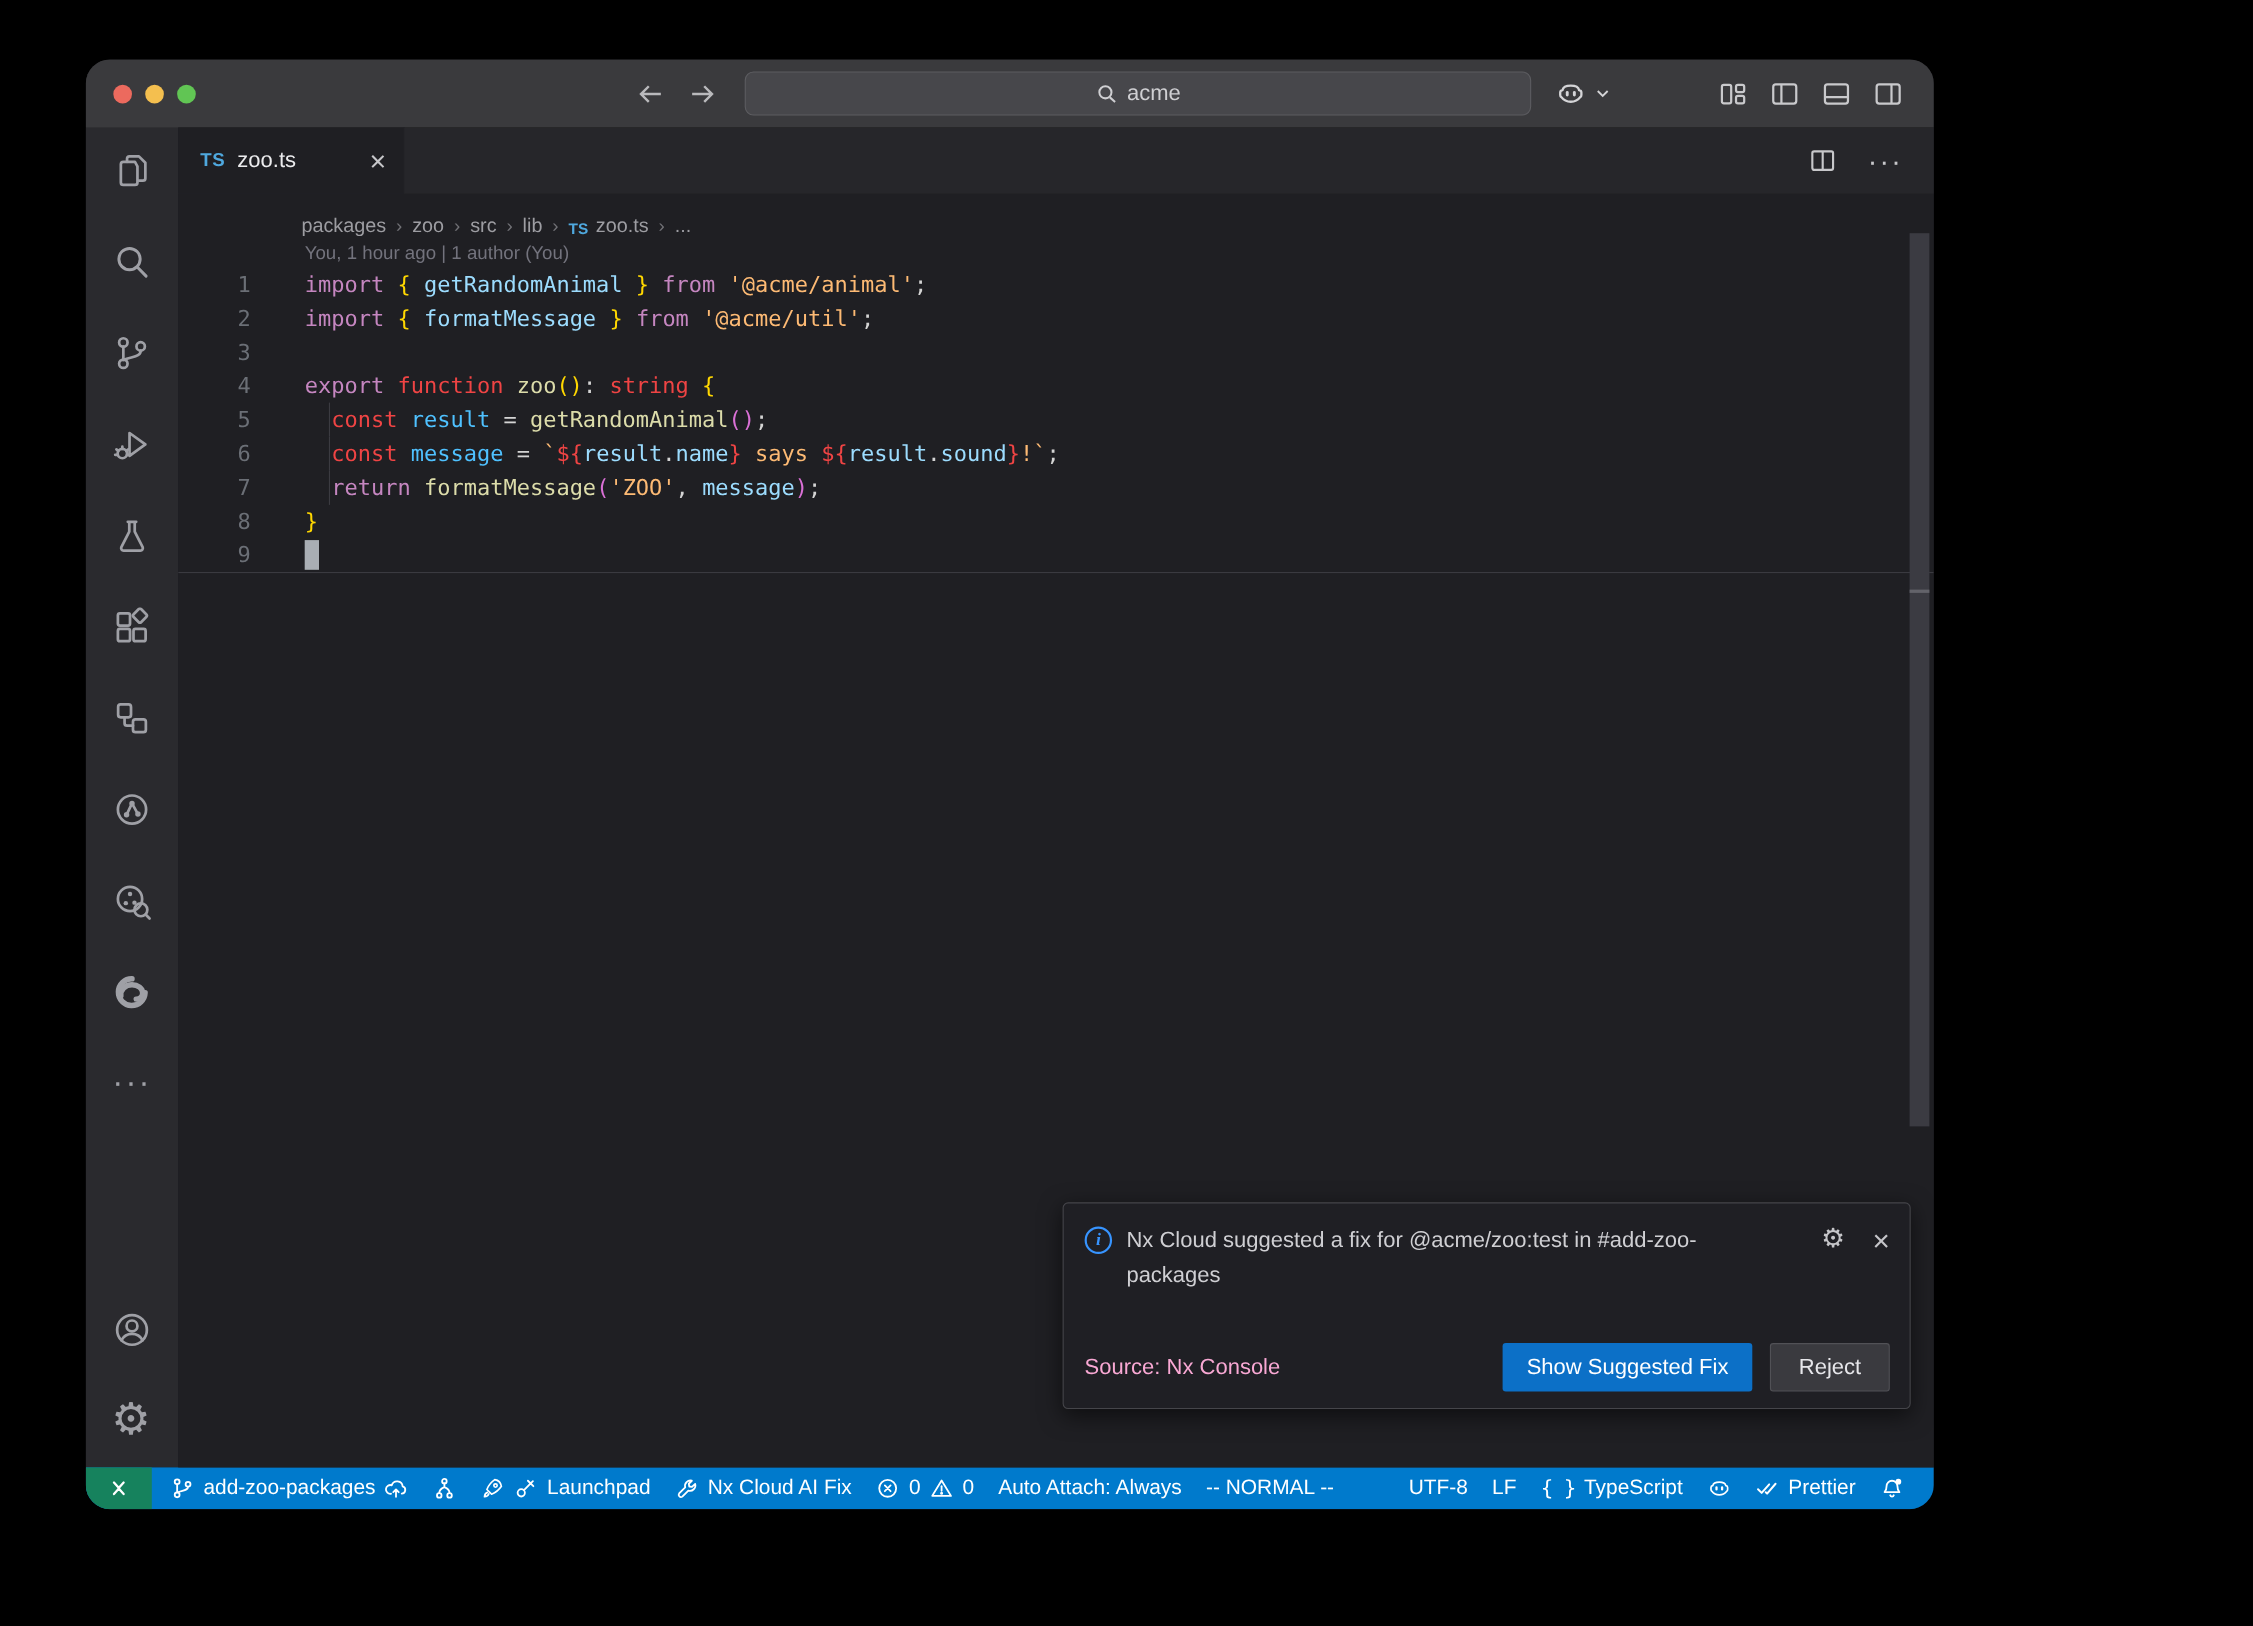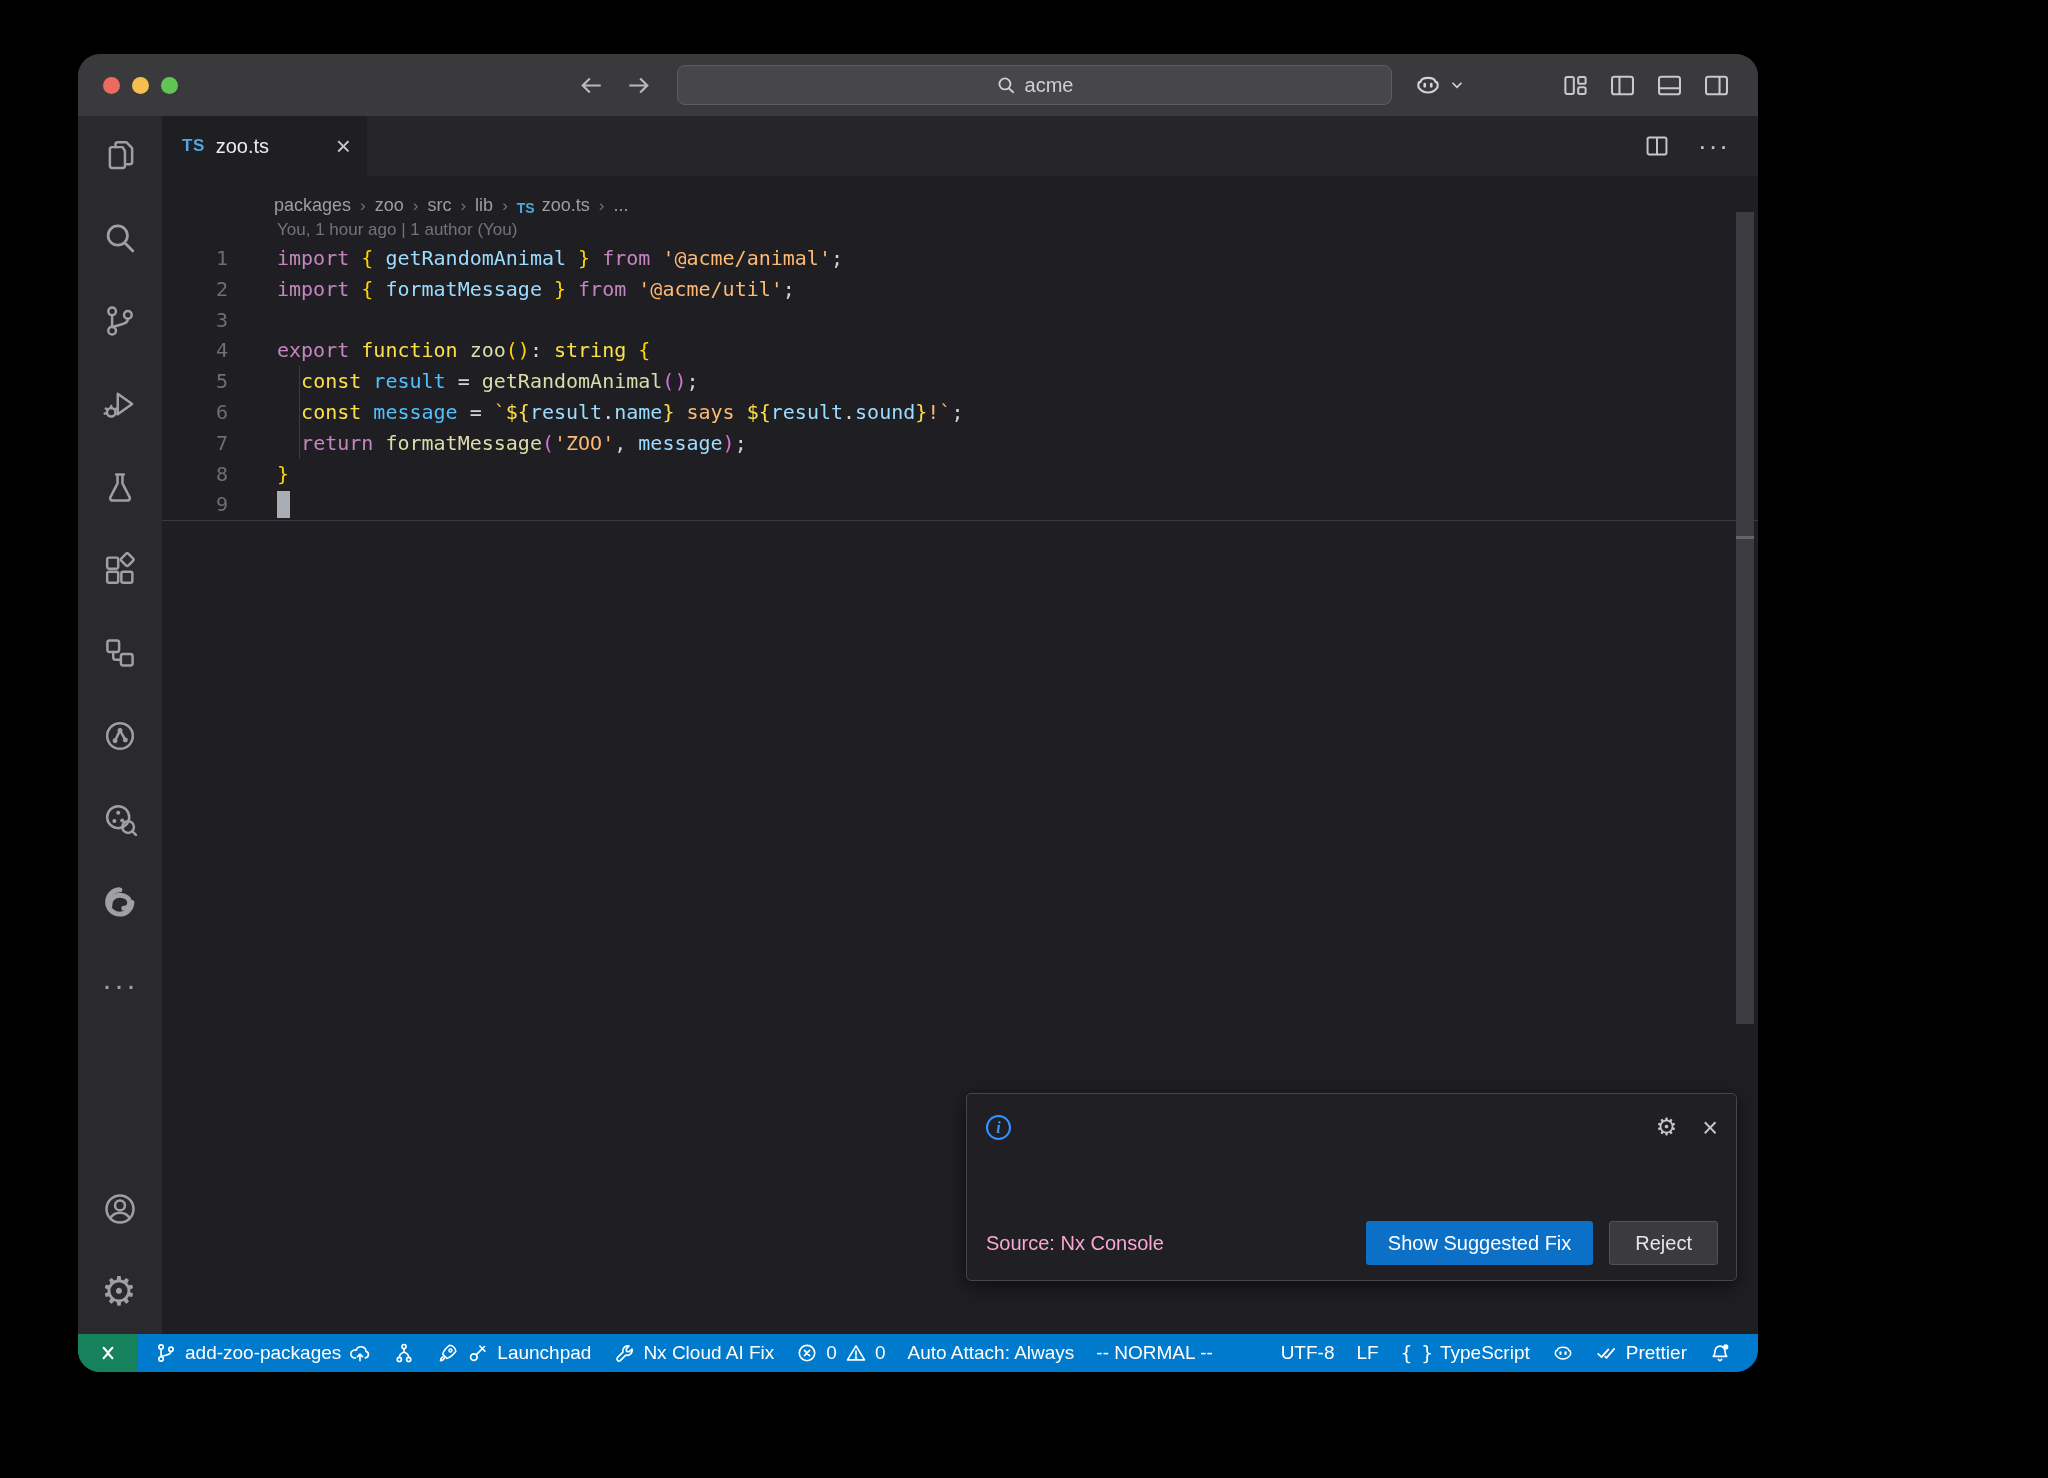--- a/index.html
+++ b/index.html
@@ -60,21 +60,21 @@
   
   .code-area { flex:1; position:relative; font-family:"DejaVu Sans Mono", monospace; font-size:20px; overflow:hidden; }
   .blame { height:27px; line-height:27px; padding-left:115px; color:#73737D;
            font-family:"Liberation Sans", sans-serif; font-size:17px; }
   .row { height:30.8px; line-height:30.8px; position:relative; display:flex; white-space:pre; }
   .row.current { box-shadow:0 1px 0 #3A3A40; }
   .ln { width:66px; text-align:right; color:#6B6F76; flex:none; }
   .codetext { padding-left:49px; }
   .guide { position:absolute; left:137px; top:0; bottom:0; border-left:1px solid #3B3B41; }
   .cursor-block { position:absolute; left:115px; top:2px; width:13px; height:27px; background:#A9AEB4; }
-  .kw{color:#C586C0} .kw2{color:#fde047} .fn{color:#DCDCAA} .var{color:#9CDCFE}
+  .kw{color:#C586C0} .kw2{color:#ef4444} .fn{color:#DCDCAA} .var{color:#9CDCFE}
   .cvar{color:#4FC1FF} .str{color:#fdba74} .b1{color:#FFD700} .b2{color:#DA70D6} .pl{color:#D4D4D4}
 
   .scrollbar { position:absolute; right:4px; top:96px; width:18px; height:812px; background:#3B3B42; }
   .scroll-mark { position:absolute; right:4px; top:420px; width:18px; height:3px; background:#63636A; }
 
   
   .notification { position:absolute; right:21px; bottom:53px; width:771px; height:188px;
                   background:#1F1F24; border:1px solid #45454A; border-radius:5px;
                   box-shadow:0 6px 20px rgba(0,0,0,.55); padding:19px 18px 16px 19px; }
   .notif-row1 { display:flex; gap:13px; }
@@ -345,20 +345,21 @@
             <div class="row current"><span class="ln">9</span><span class="codetext"></span><span class="cursor-block"></span></div>
           </div>
       </div>
 
       <div class="scrollbar"></div>
       <div class="scroll-mark"></div>
 
       <div class="notification">
         <div class="notif-row1">
           <span class="info-icon">i</span>
+          <div class="notif-msg">Nx Cloud suggested a fix for @acme/zoo:test in #add-zoo-packages</div>
           <div class="notif-controls">
             <span class="gear-txt">⚙</span>
             <span class="x-txt">×</span>
           </div>
         </div>
         <div class="notif-row2">
           <span class="notif-source">Source: Nx Console</span>
           <div class="notif-buttons">
             <button class="btn btn-primary">Show Suggested Fix</button>
             <button class="btn btn-secondary">Reject</button>

